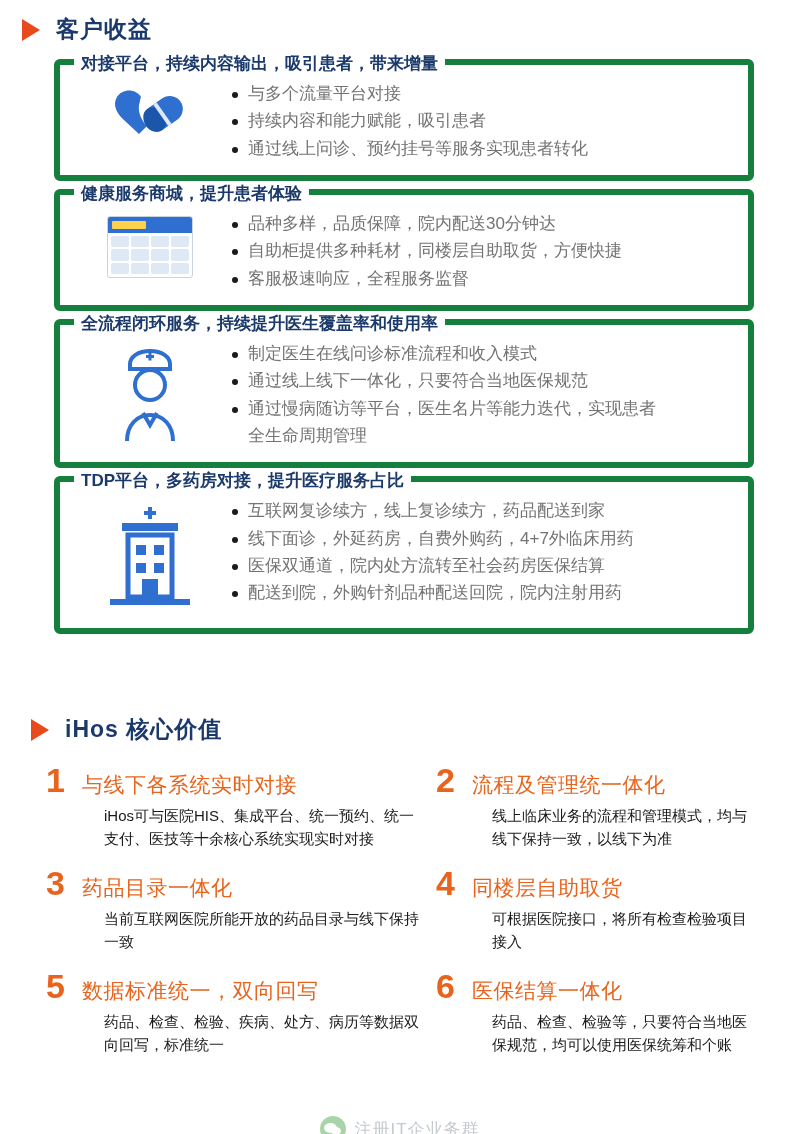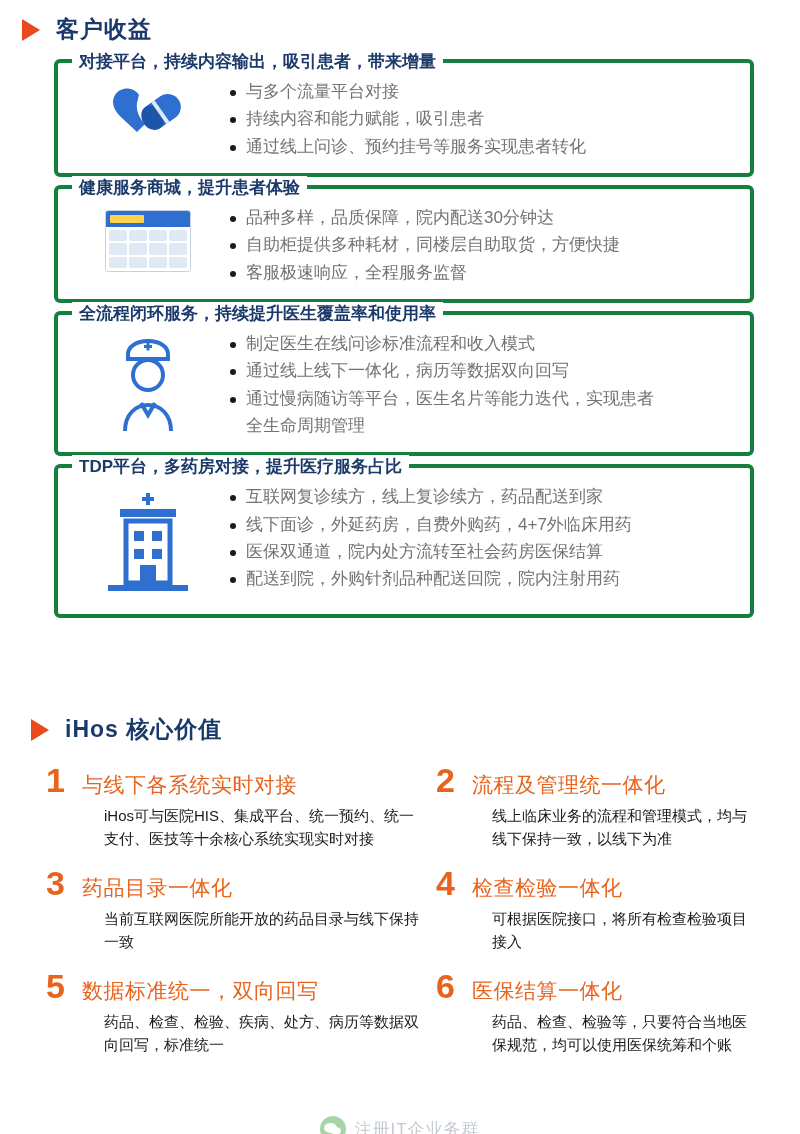--- a/index.html
+++ b/index.html
@@ -29,21 +29,21 @@
     font-size: 23px;
     font-weight: bold;
     color: #1b3a6b;
     letter-spacing: 1px;
   }
 
   
   .cards { margin: 14px 0 0 54px; width: 700px; }
   .card {
     position: relative;
-    border: 4px solid #15803d;
+    border: 6px solid #15803d;
     border-radius: 6px;
     margin-bottom: 8px;
     padding: 16px 10px 12px 10px;
     min-height: 96px;
   }
   .card-title {
     position: absolute;
     top: -13px;
     left: 14px;
     background: #ffffff;
@@ -246,21 +246,21 @@
             <path d="M43 4c-12 0-20 6-20 13v5h40v-5c0-7-8-13-20-13z" fill="none" stroke="#2f6fd0" stroke-width="4"></path>
             <rect x="39" y="8" width="8" height="3" fill="#2f6fd0"></rect>
             <rect x="41.5" y="5.5" width="3" height="8" fill="#2f6fd0"></rect>
             <circle cx="43" cy="38" r="15" fill="none" stroke="#2f6fd0" stroke-width="4"></circle>
             <path d="M20 94c0-16 10-26 23-26s23 10 23 26" fill="none" stroke="#2f6fd0" stroke-width="4"></path>
             <path d="M36 66l7 12 7-12" fill="none" stroke="#2f6fd0" stroke-width="4"></path>
           </svg>
         </div>
         <div class="bullets">
           <div class="bullet">制定医生在线问诊标准流程和收入模式</div>
-          <div class="bullet">通过线上线下一体化，病历等数据双向回写</div>
+          <div class="bullet">通过线上线下一体化，只要符合当地医保规范</div>
           <div class="bullet">通过慢病随访等平台，医生名片等能力迭代，实现患者</div>
           <div class="bullet nodot">全生命周期管理</div>
         </div>
       </div>
     </div>
 
     <div class="card" style="min-height:150px;">
       <div class="card-title">TDP平台，多药房对接，提升医疗服务占比</div>
       <div class="card-body">
         <div class="card-icon" style="min-height:118px;">
@@ -316,21 +316,21 @@
         <div class="core-item-head">
           <span class="core-num">3</span>
           <span class="core-name">药品目录一体化</span>
         </div>
         <div class="core-desc">当前互联网医院所能开放的药品目录与线下保持一致</div>
       </div>
 
       <div class="core-item right">
         <div class="core-item-head">
           <span class="core-num">4</span>
-          <span class="core-name">检查检验一体化</span>
+          <span class="core-name">同楼层自助取货</span>
         </div>
         <div class="core-desc">可根据医院接口，将所有检查检验项目接入</div>
       </div>
 
       <div class="core-item">
         <div class="core-item-head">
           <span class="core-num">5</span>
           <span class="core-name">数据标准统一，双向回写</span>
         </div>
         <div class="core-desc">药品、检查、检验、疾病、处方、病历等数据双向回写，标准统一</div>

